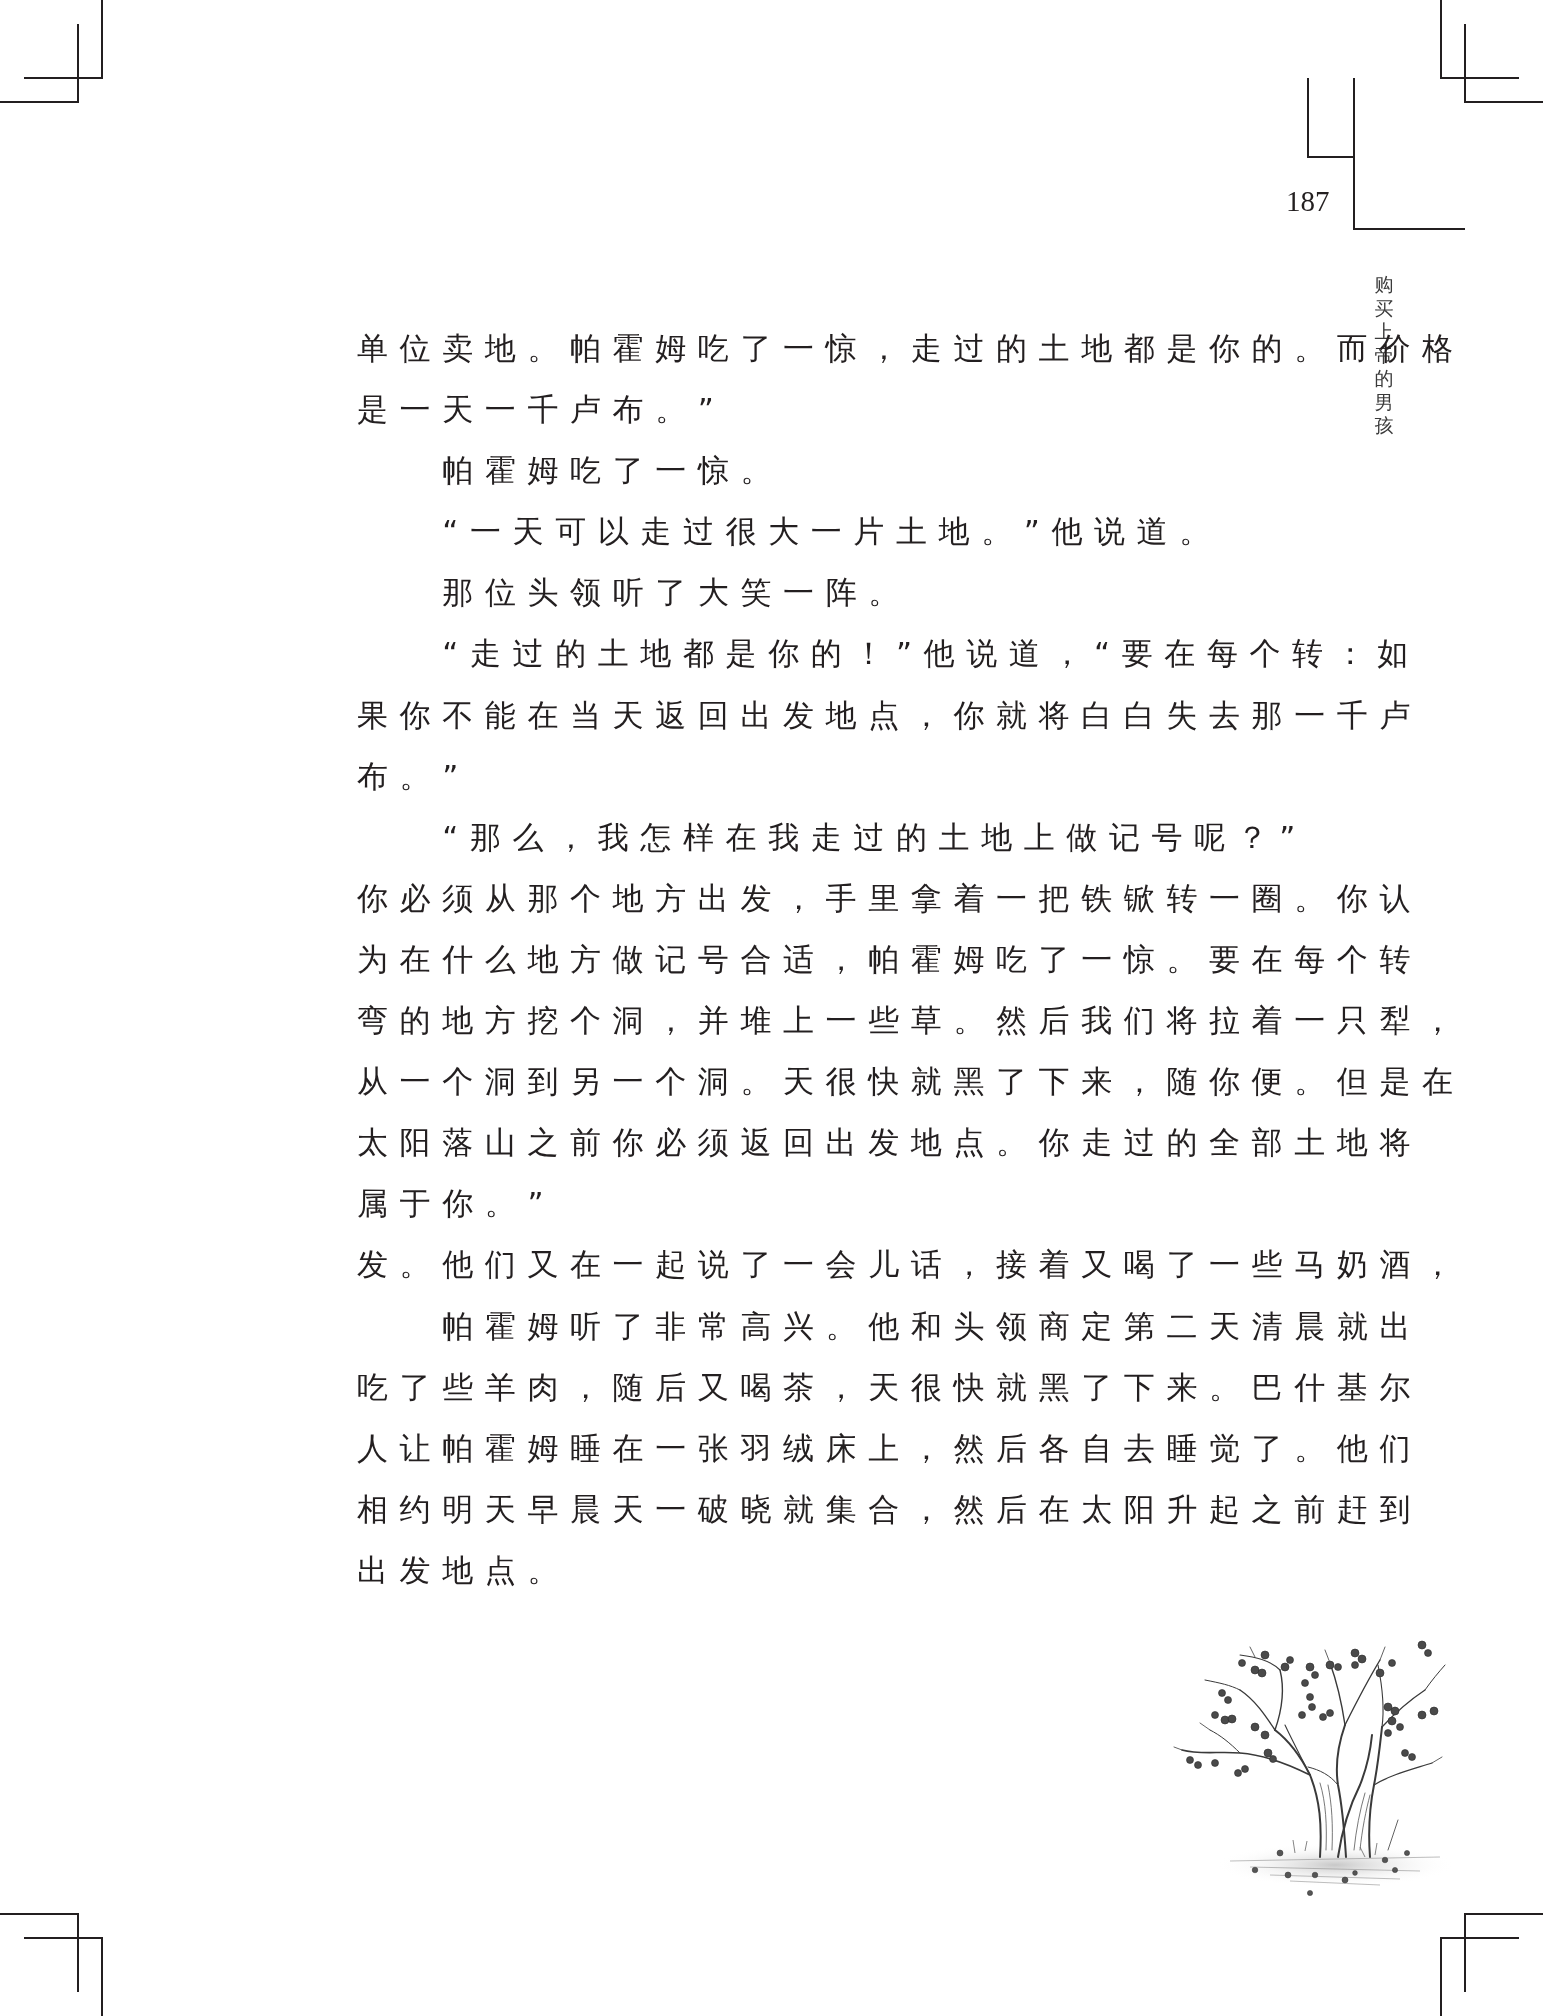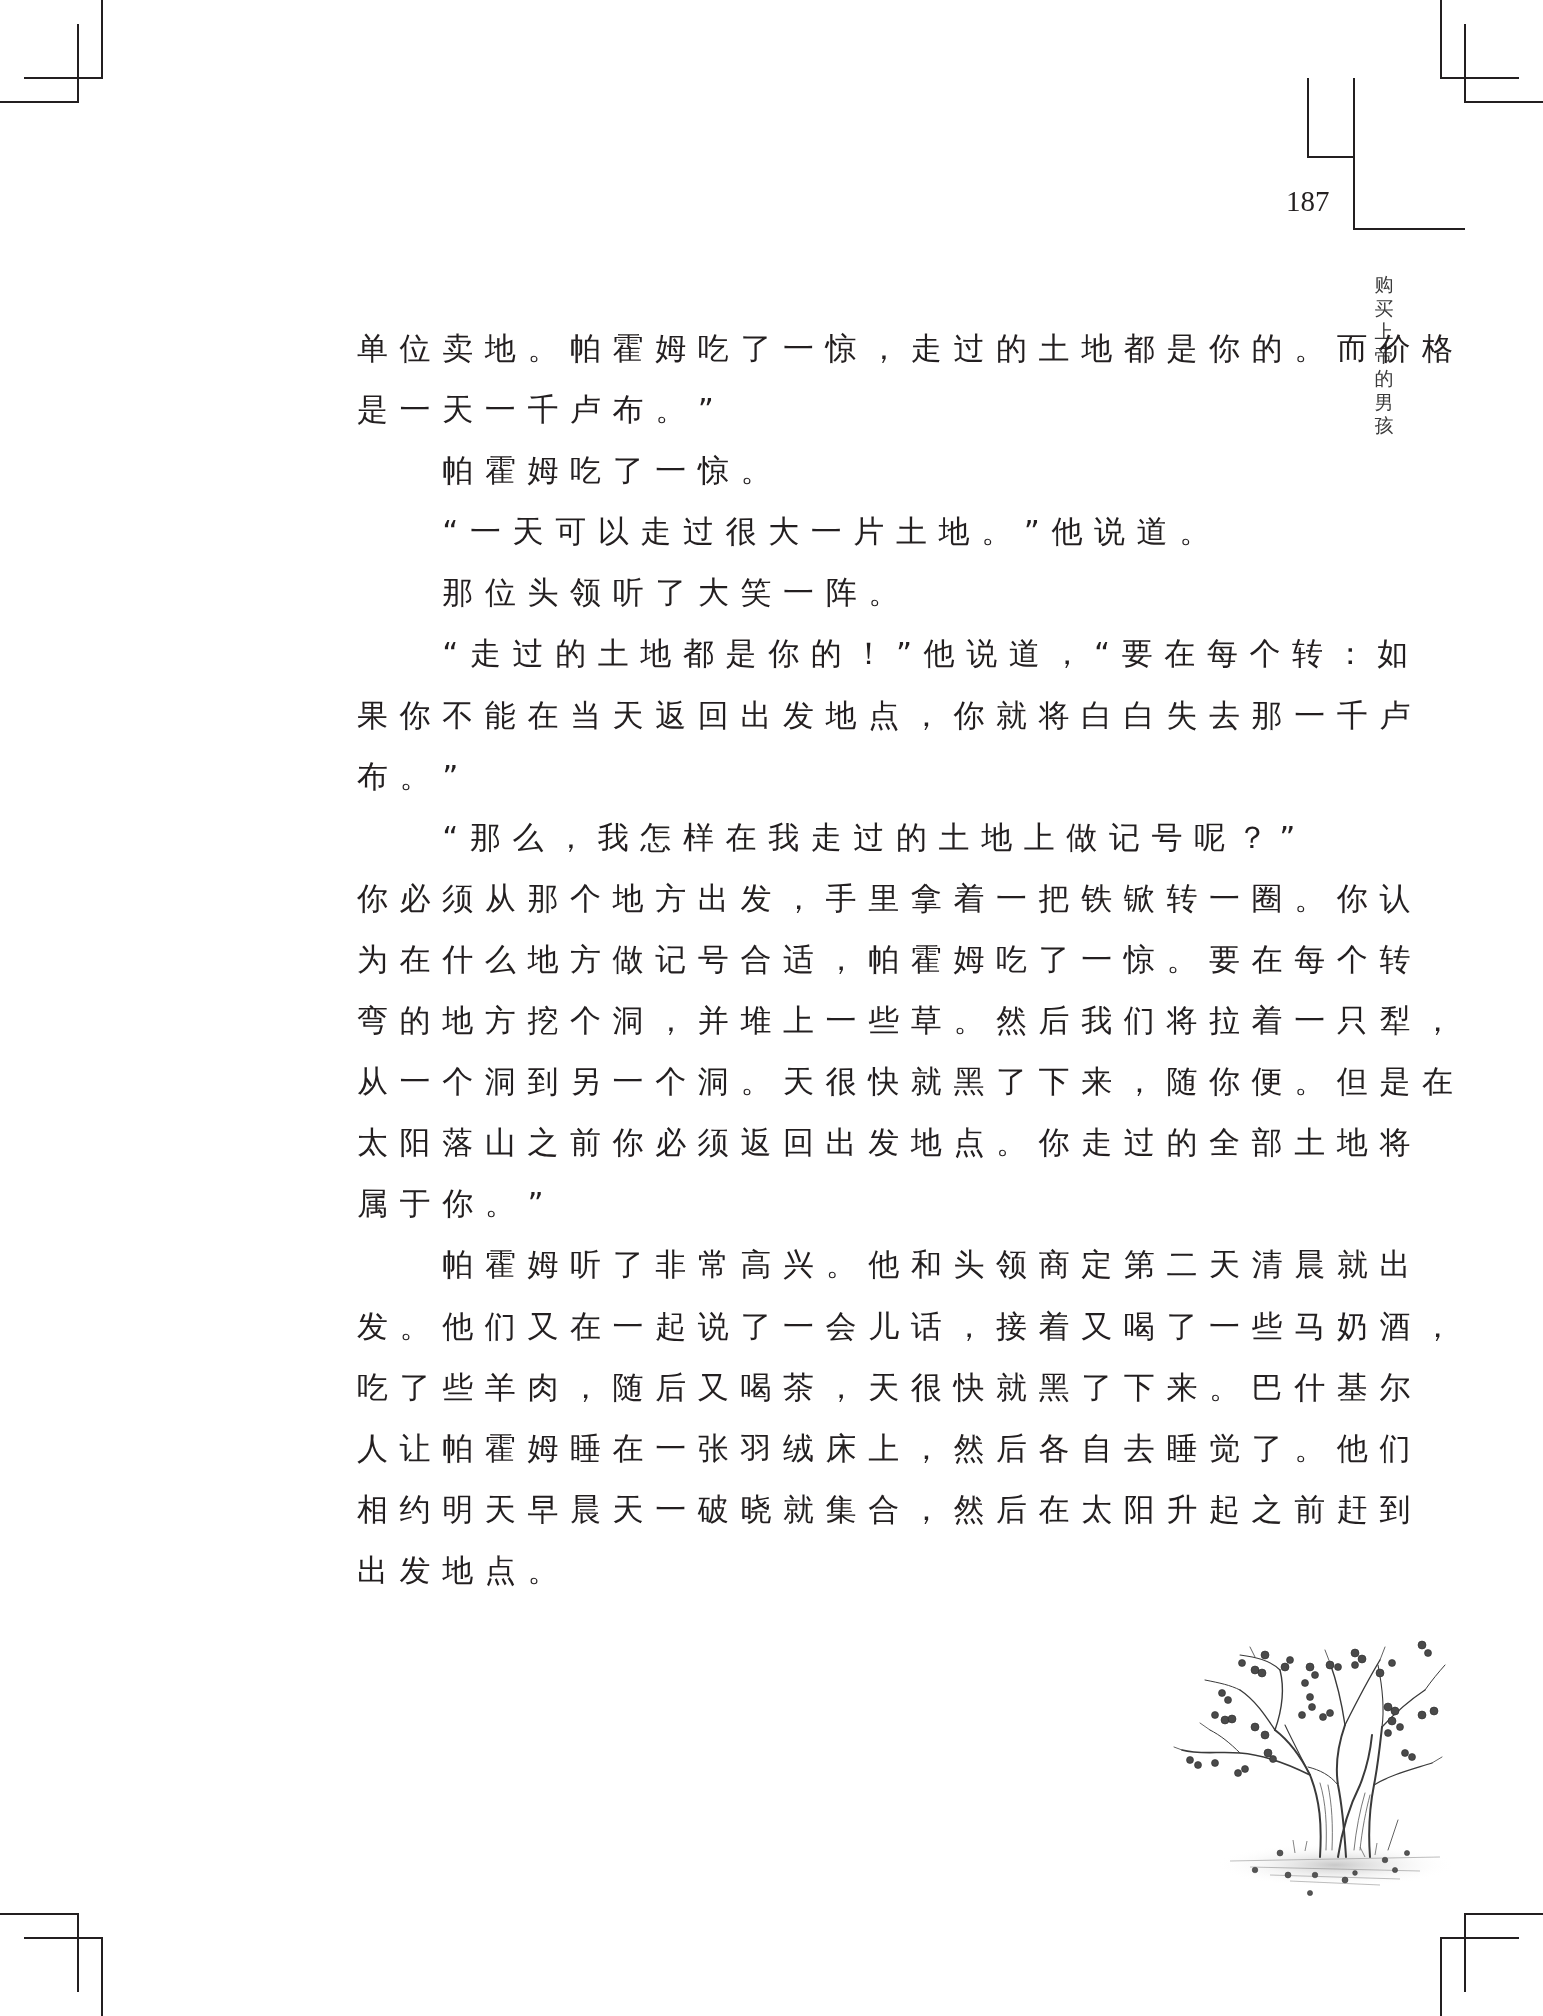--- a/index.html
+++ b/index.html
@@ -122,22 +122,22 @@
   <div class="line indent">“走过的土地都是你的！”他说道，“要在每个转：如</div>
   <div class="line">果你不能在当天返回出发地点，你就将白白失去那一千卢</div>
   <div class="line">布。”</div>
   <div class="line indent">“那么，我怎样在我走过的土地上做记号呢？”</div>
   <div class="line">你必须从那个地方出发，手里拿着一把铁锨转一圈。你认</div>
   <div class="line">为在什么地方做记号合适，帕霍姆吃了一惊。要在每个转</div>
   <div class="line">弯的地方挖个洞，并堆上一些草。然后我们将拉着一只犁，</div>
   <div class="line">从一个洞到另一个洞。天很快就黑了下来，随你便。但是在</div>
   <div class="line">太阳落山之前你必须返回出发地点。你走过的全部土地将</div>
   <div class="line">属于你。”</div>
+  <div class="line">发。他们又在一起说了一会儿话，接着又喝了一些马奶酒，</div>
   <div class="line indent">帕霍姆听了非常高兴。他和头领商定第二天清晨就出</div>
-  <div class="line">发。他们又在一起说了一会儿话，接着又喝了一些马奶酒，</div>
   <div class="line">吃了些羊肉，随后又喝茶，天很快就黑了下来。巴什基尔</div>
   <div class="line">人让帕霍姆睡在一张羽绒床上，然后各自去睡觉了。他们</div>
   <div class="line">相约明天早晨天一破晓就集合，然后在太阳升起之前赶到</div>
   <div class="line">出发地点。</div>
 </div>
 
 <div class="illustration">
   <svg width="290" height="285" viewBox="0 0 290 285" xmlns="http://www.w3.org/2000/svg">
     <defs>
       <radialGradient id="ground" cx="50%" cy="50%" r="50%">

